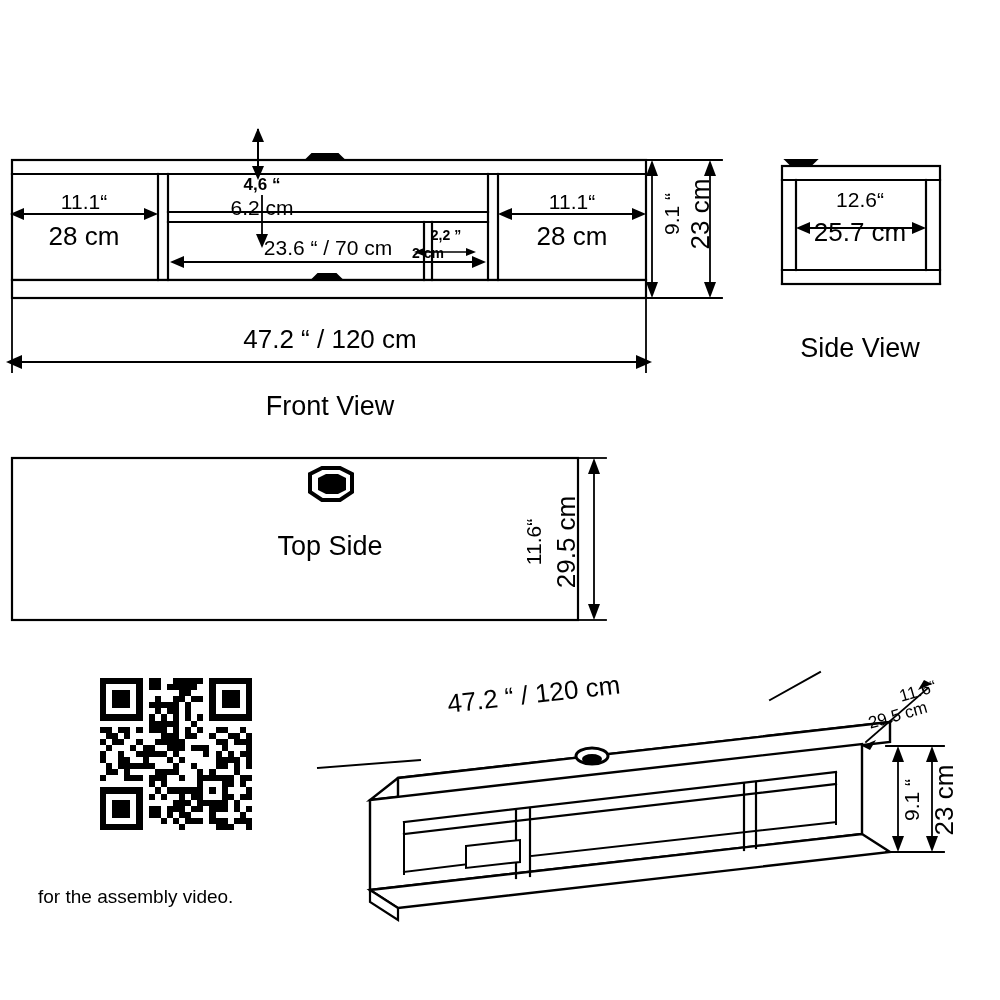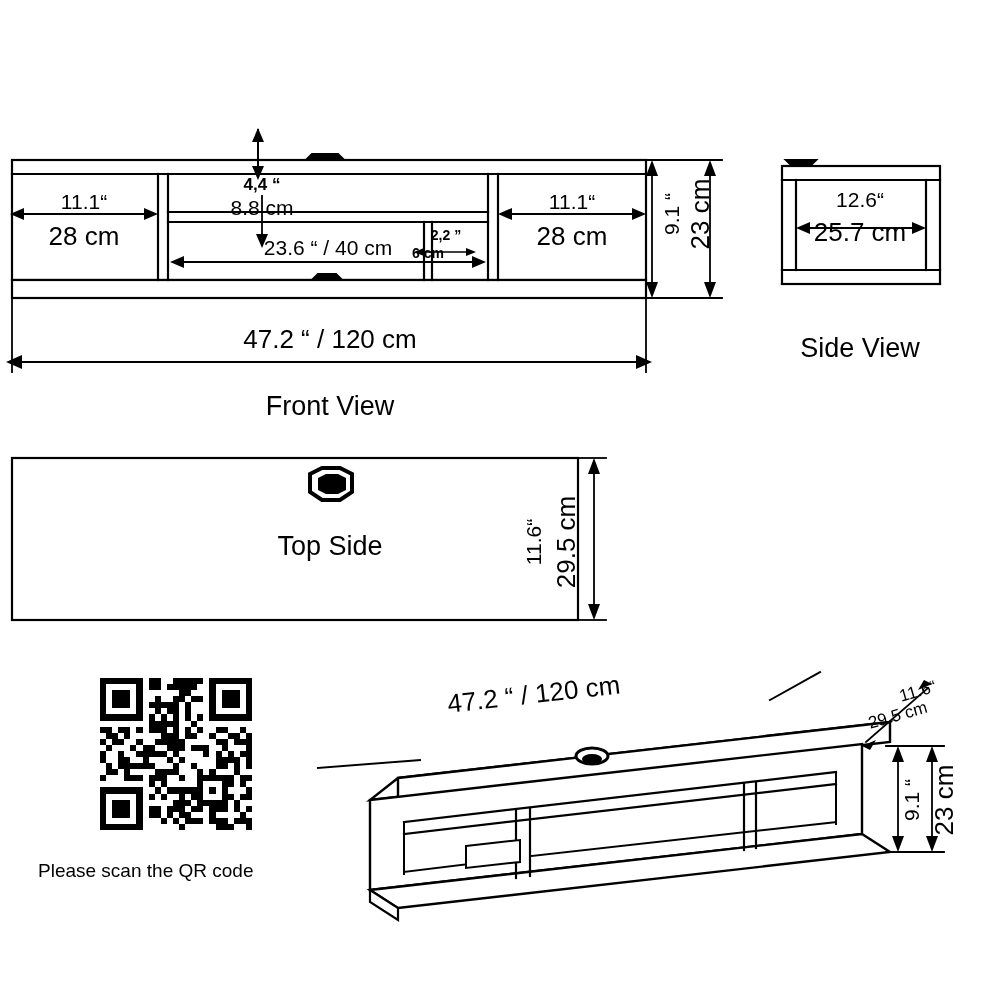--- a/index.html
+++ b/index.html
@@ -243,27 +243,27 @@
       </g>
     </g>
   </svg>
 
   <div class="lbl dim-mid center" style="left:84px; top:190px;">11.1“</div>
   <div class="lbl dim-big center" style="left:84px; top:222px;">28 cm</div>
 
   <div class="lbl dim-mid center" style="left:572px; top:190px;">11.1“</div>
   <div class="lbl dim-big center" style="left:572px; top:222px;">28 cm</div>
 
-  <div class="lbl dim-small bold center" style="left:262px; top:176px;">4,4 “</div>
-  <div class="lbl dim-mid center" style="left:262px; top:196px;">8.8 cm</div>
-
-  <div class="lbl dim-mid center" style="left:328px; top:236px;">23.6 “ / 40 cm</div>
+  <div class="lbl dim-small bold center" style="left:262px; top:176px;">4,6 “</div>
+  <div class="lbl dim-mid center" style="left:262px; top:196px;">6.2 cm</div>
+
+  <div class="lbl dim-mid center" style="left:328px; top:236px;">23.6 “ / 70 cm</div>
 
   <div class="lbl dim-tiny bold center" style="left:446px; top:228px;">2,2 ”</div>
-  <div class="lbl dim-tiny bold center" style="left:428px; top:246px;">6 cm</div>
+  <div class="lbl dim-tiny bold center" style="left:428px; top:246px;">2 cm</div>
 
   <div class="lbl dim-mid rot90" style="left:672px; top:214px;">9.1 “</div>
   <div class="lbl dim-big rot90" style="left:700px; top:214px;">23 cm</div>
 
   <div class="lbl dim-big center" style="left:330px; top:325px;">47.2 “ / 120 cm</div>
   <div class="lbl view-title center" style="left:330px; top:392px;">Front View</div>
 
   <div class="lbl dim-mid center" style="left:860px; top:188px;">12.6“</div>
   <div class="lbl dim-big center" style="left:860px; top:218px;">25.7 cm</div>
   <div class="lbl view-title center" style="left:860px; top:334px;">Side View</div>
@@ -898,15 +898,15 @@
       <i style="background: transparent;"></i>
       <i style="background: transparent;"></i>
       <i style="background: transparent;"></i>
       <i></i>
       <i></i>
       <i></i>
       <i style="background: transparent;"></i>
       <i style="background: transparent;"></i>
       <i></i>
     </div>
-  <div class="lbl caption" style="left:38px; top:858px;">Please scan the QR code</div>
+  <div class="lbl caption" style="left:38px; top:884px;">for the assembly video.</div>
 
 </div>
 
 </body></html>

